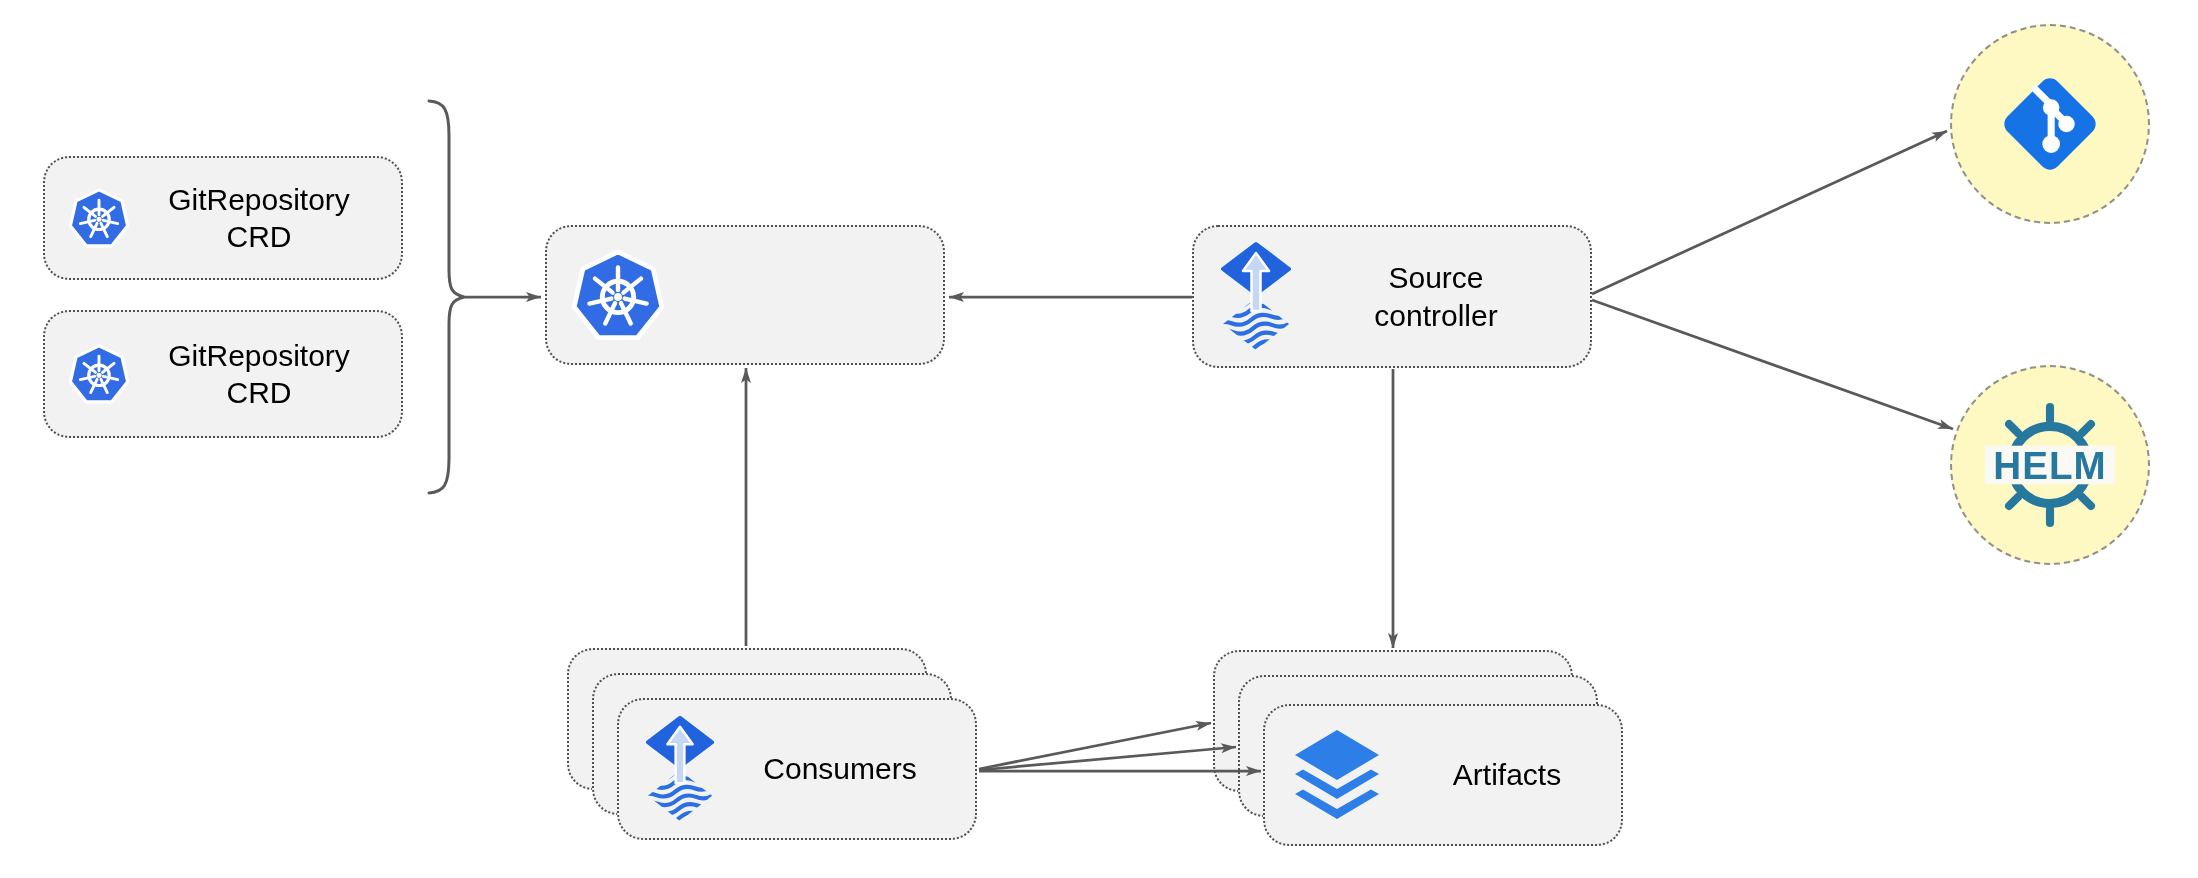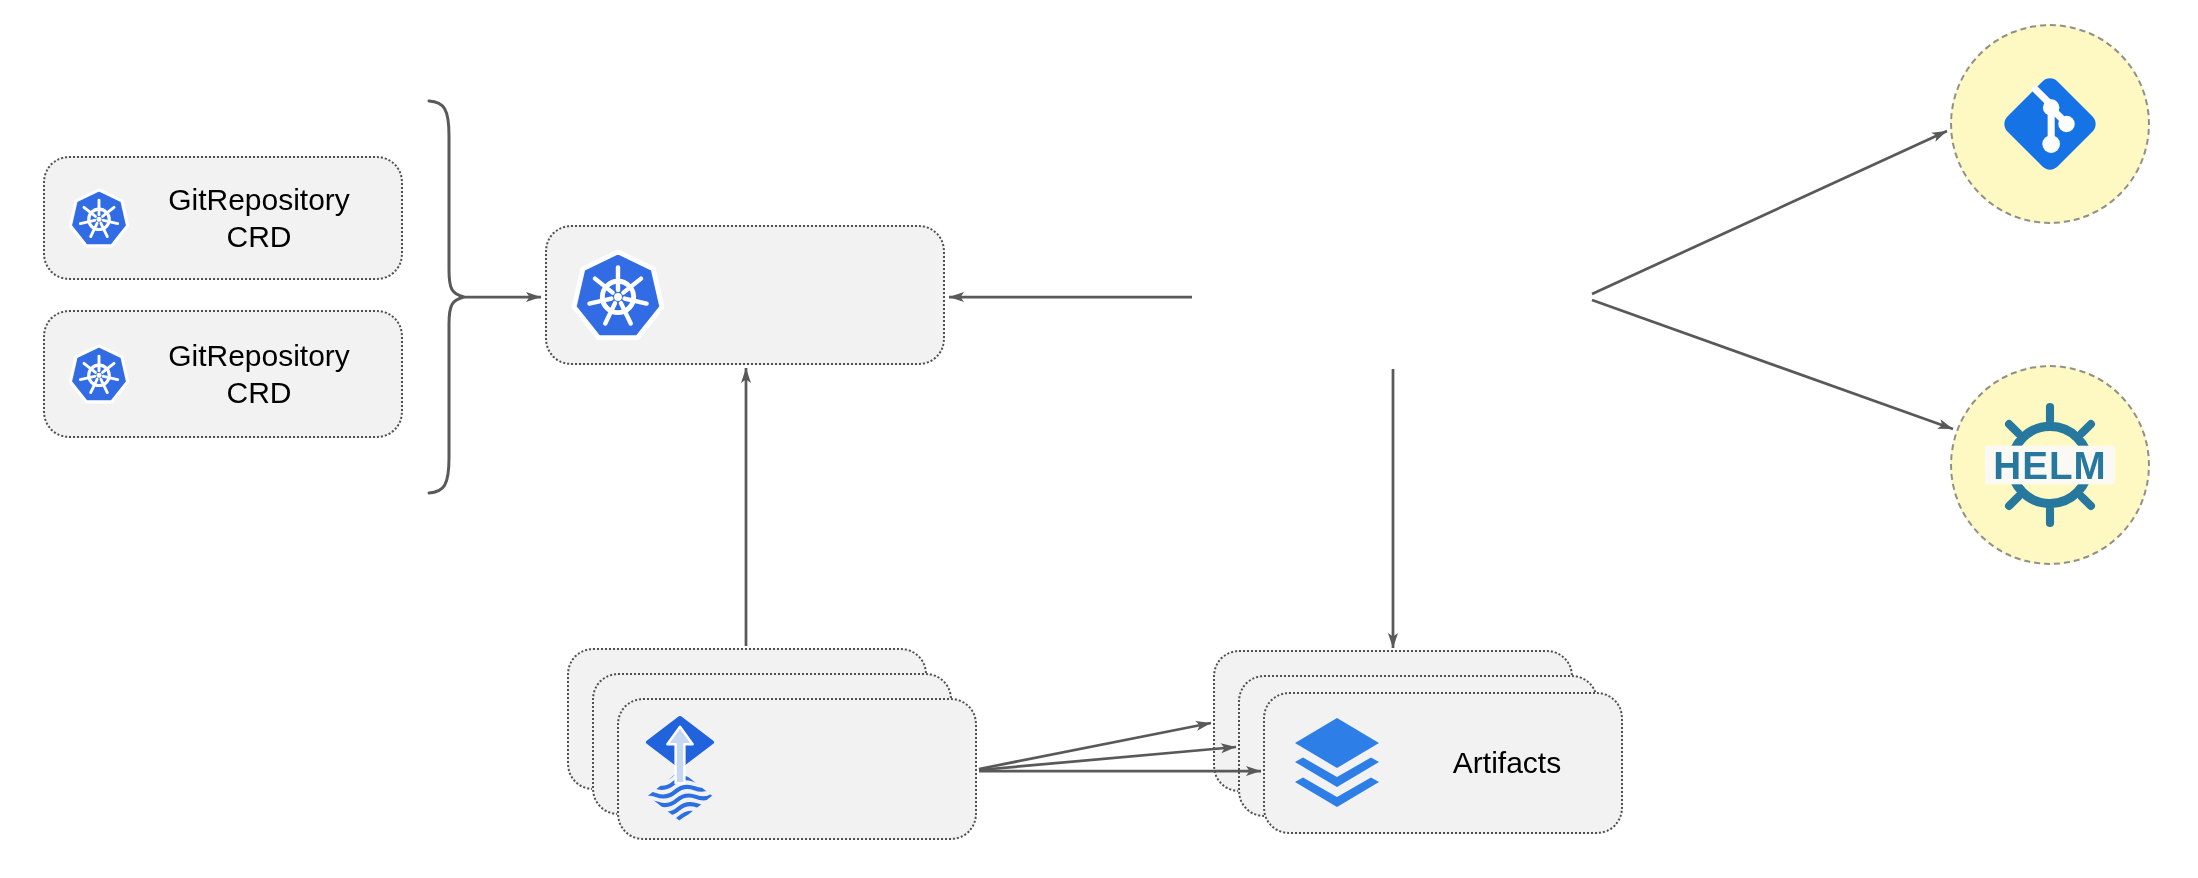--- a/index.html
+++ b/index.html
@@ -106,35 +106,43 @@
     <div class="label">GitRepository
 CRD</div>
   </div>
 
   <div class="node" style="left:545px;top:225px;width:400px;height:140px;">
     <svg class="icon" width="98" height="98" viewBox="0 0 100 100">
         <use href="#k8s-logo"></use>
       </svg>
   </div>
 
+  <div class="node" style="left:1192px;top:225px;width:400px;height:143px;">
+    <svg class="icon" width="80" height="112" viewBox="0 0 80 112">
+        <use href="#flux-logo"></use>
+      </svg>
+    <div class="label">Source
+controller</div>
+  </div>
 
   <div class="stack" style="left:567px;top:648px;width:412px;height:194px;">
     <div class="node" style="left:0;top:0;width:360px;height:142px;"></div>
     <div class="node" style="left:25px;top:25px;width:360px;height:142px;"></div>
     <div class="node" style="left:50px;top:50px;width:360px;height:142px;">
       <svg class="icon" width="78" height="109" viewBox="0 0 80 112">
           <use href="#flux-logo"></use>
         </svg>
+      <div class="label">Consumers</div>
     </div>
   </div>
 
   <div class="stack" style="left:1213px;top:650px;width:412px;height:194px;">
     <div class="node" style="left:0;top:0;width:360px;height:142px;"></div>
     <div class="node" style="left:25px;top:25px;width:360px;height:142px;"></div>
-    <div class="node" style="left:50px;top:42px;width:360px;height:142px;gap:20px;">
+    <div class="node" style="left:50px;top:54px;width:360px;height:142px;gap:20px;">
       <svg class="icon" width="100" height="90" viewBox="0 0 100 90" fill="#2e7ee7">
         <path d="M50,0 L92,25 L50,50 L8,25 Z"></path>
         <path d="M8,44 L50,69 L92,44 L84,39.5 L50,59 L16,39.5 Z"></path>
         <path d="M8,64 L50,89 L92,64 L84,59.5 L50,79 L16,59.5 Z"></path>
       </svg>
       <div class="label">Artifacts</div>
     </div>
   </div>
 
   <div class="circle-node" style="left:1950px;top:24px;">

